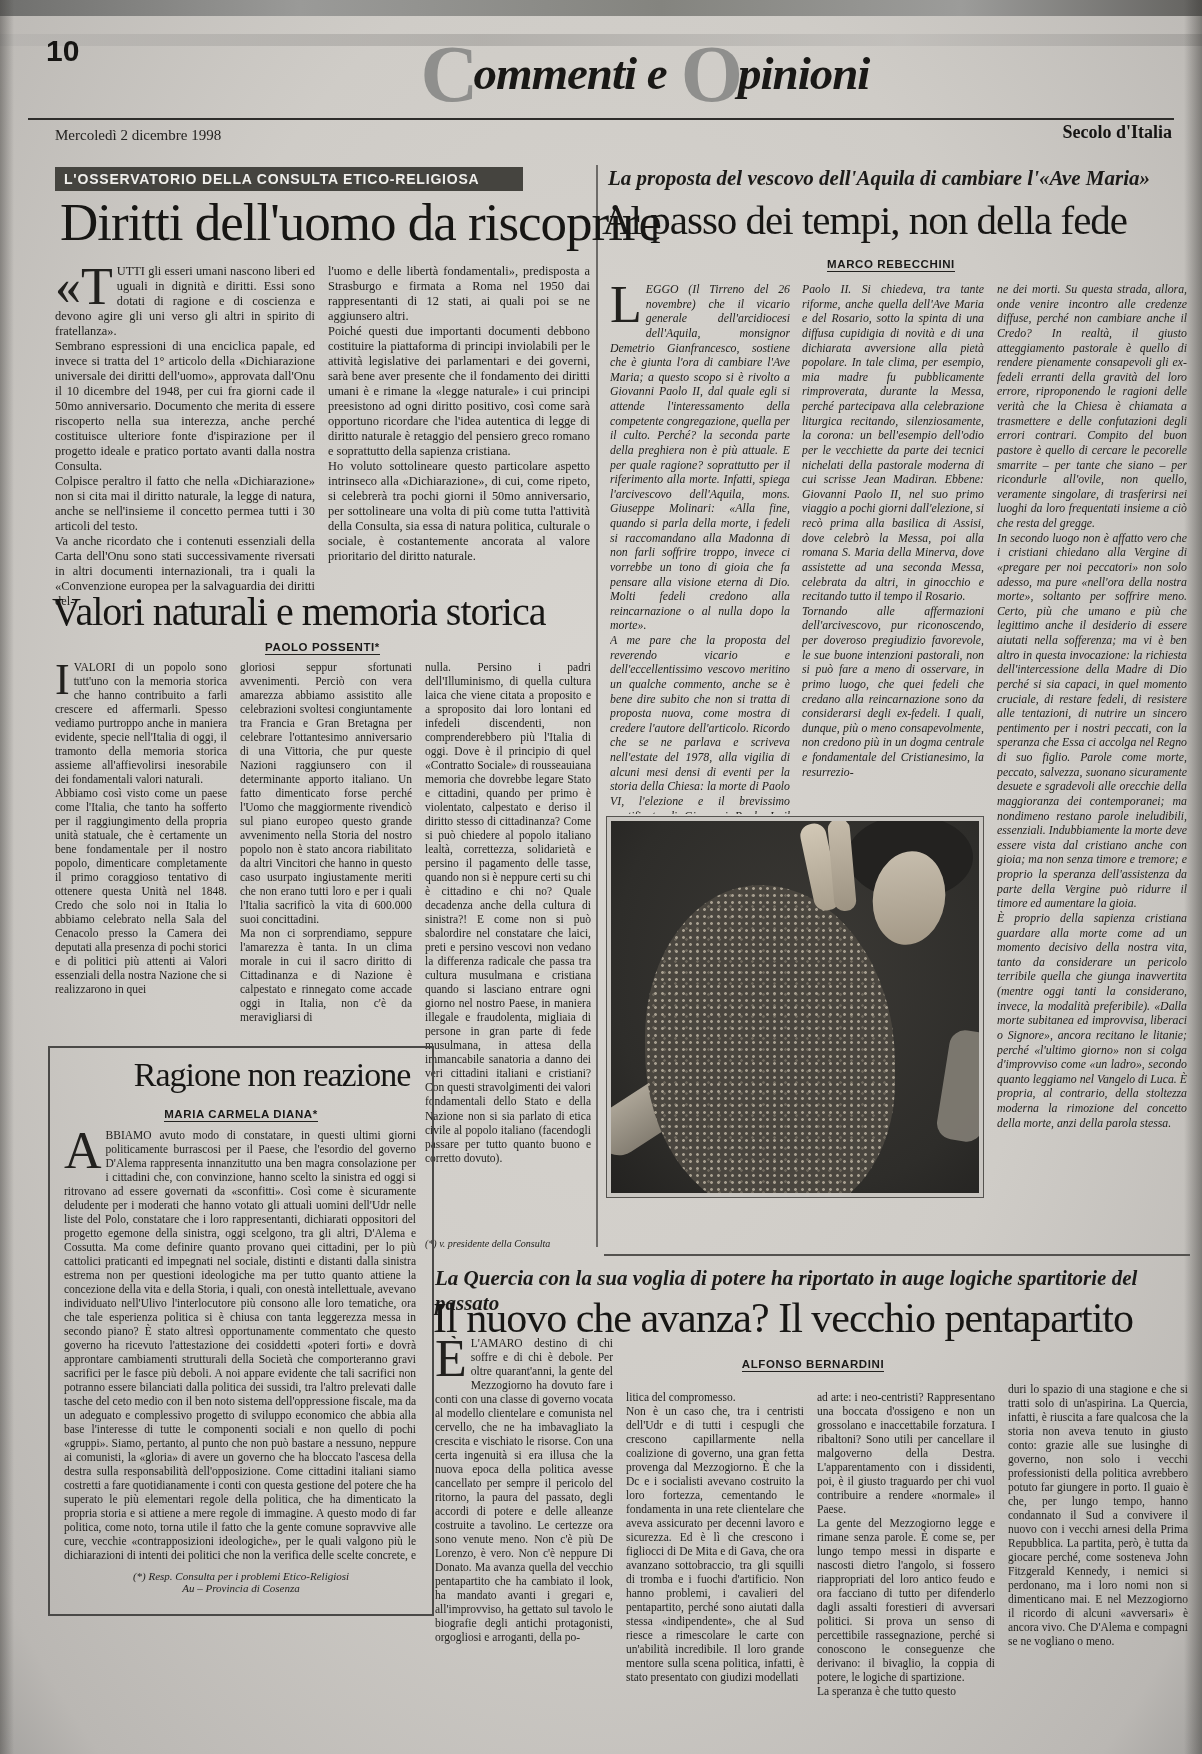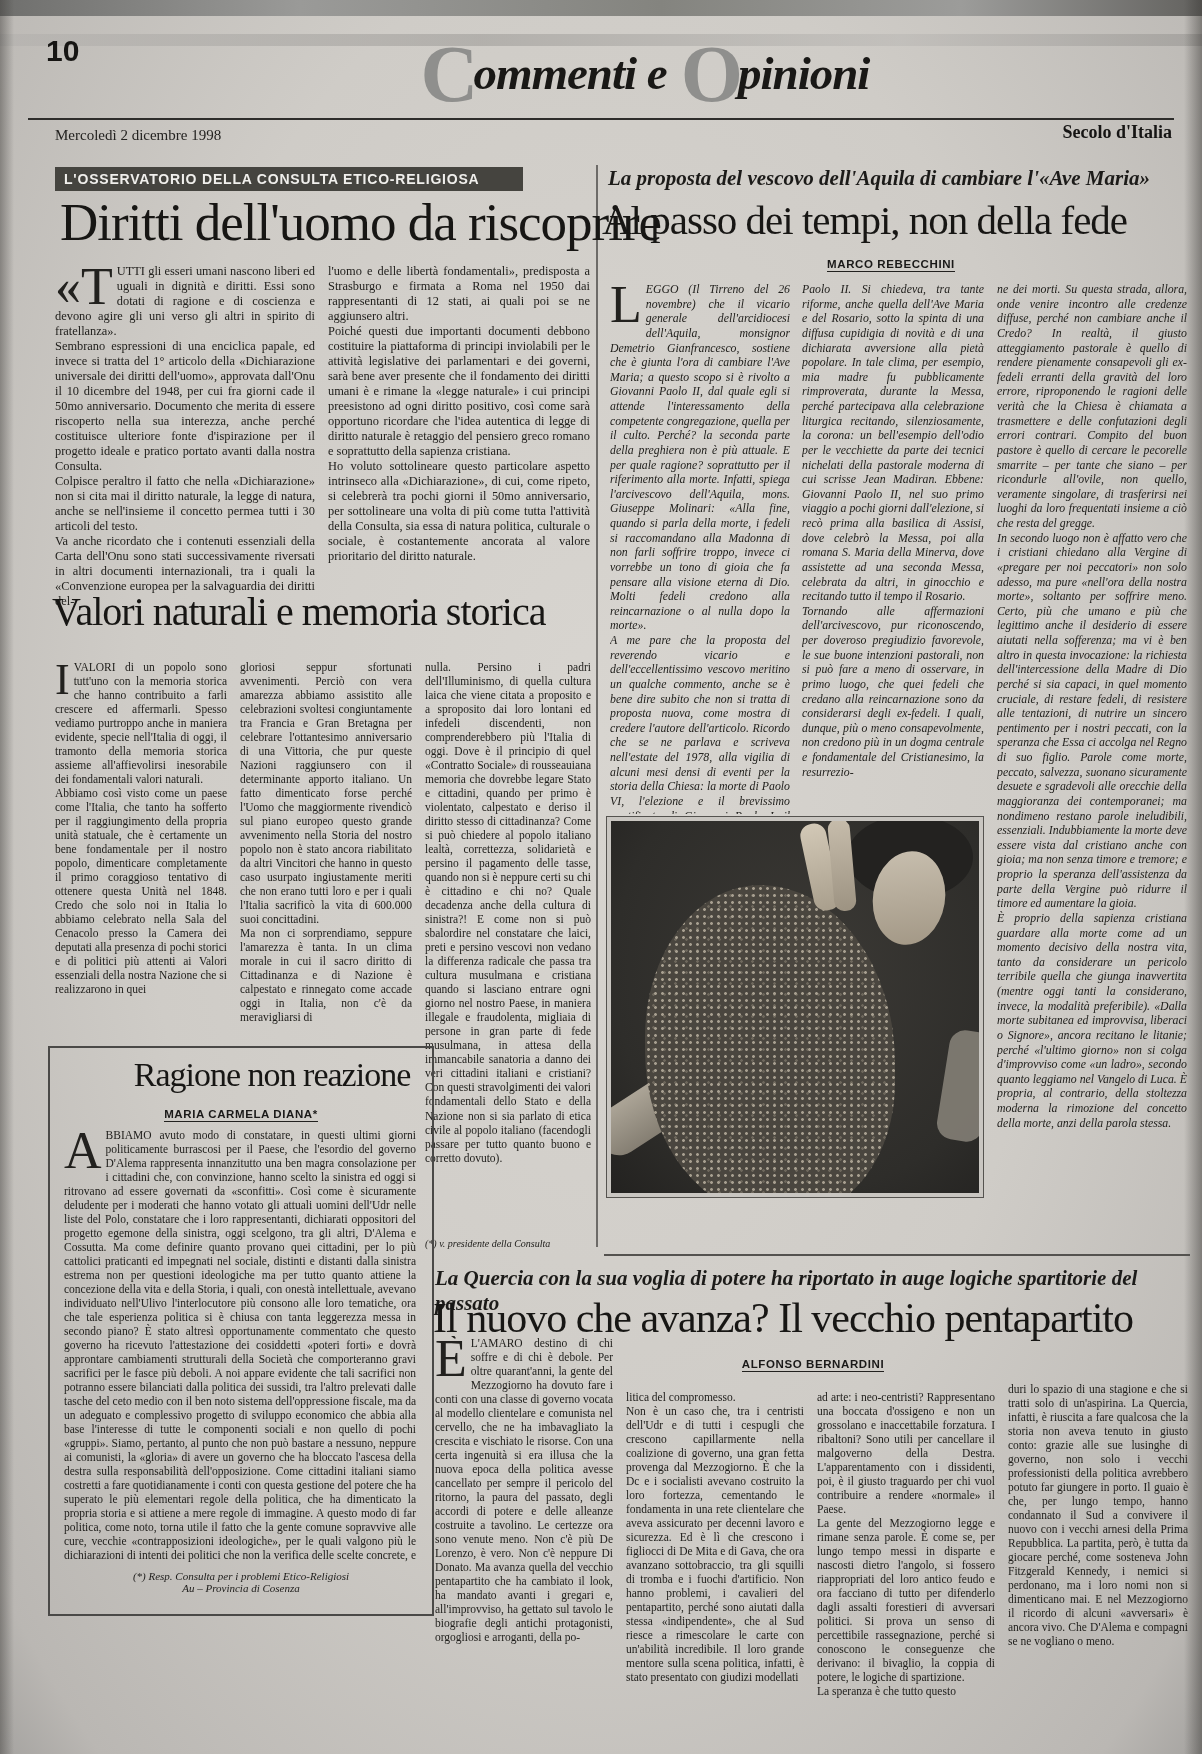--- a/index.html
+++ b/index.html
@@ -101,20 +101,23 @@
 Colpisce peraltro il fatto che nella «Dichiarazione» non si cita mai il diritto naturale, la legge di natura, anche se nell'insieme il concetto permea tutti i 30 articoli del testo.
 Va anche ricordato che i contenuti essenziali della Carta dell'Onu sono stati successivamente riversati in altri documenti internazionali, tra i quali la «Convenzione europea per la salvaguardia dei diritti del-</span>
   </div>
   <div class="col r1" style="left:328px;top:264px;width:262px;height:356px;">
     <span class="bodytext">l'uomo e delle libertà fondamentali», predisposta a Strasburgo e firmata a Roma nel 1950 dai rappresentanti di 12 stati, ai quali poi se ne aggiunsero altri.
 Poiché questi due importanti documenti debbono costituire la piattaforma di principi inviolabili per le attività legislative dei parlamentari e dei governi, sarà bene aver presente che il fondamento dei diritti umani è e rimane la «legge naturale» i cui principi preesistono ad ogni diritto positivo, così come sarà opportuno ricordare che l'idea autentica di legge di diritto naturale è retaggio del pensiero greco romano e soprattutto della sapienza cristiana.
 Ho voluto sottolineare questo particolare aspetto intrinseco alla «Dichiarazione», di cui, come ripeto, si celebrerà tra pochi giorni il 50mo anniversario, per sottolineare una volta di più come tutta l'attività della Consulta, sia essa di natura politica, culturale o sociale, è costantemente ancorata al valore prioritario del diritto naturale.</span>
   </div>
 
   <div class="hl hl3">Valori naturali e memoria storica</div>
+  <div class="bylinebox" style="left:55px;top:637px;width:535px;">
+    <span class="byline">PAOLO POSSENTI*</span>
+  </div>
   <div class="col r3" style="left:55px;top:660px;width:172px;height:378px;">
     <span class="dc">I</span><span class="bodytext">VALORI di un popolo sono tutt'uno con la memoria storica che hanno contribuito a farli crescere ed affermarli. Spesso vediamo purtroppo anche in maniera evidente, specie nell'Italia di oggi, il tramonto della memoria storica assieme all'affievolirsi inesorabile dei fondamentali valori naturali.
 Abbiamo così visto come un paese come l'Italia, che tanto ha sofferto per il raggiungimento della propria unità statuale, che è certamente un bene fondamentale per il nostro popolo, dimenticare completamente il primo coraggioso tentativo di ottenere questa Unità nel 1848. Credo che solo noi in Italia lo abbiamo celebrato nella Sala del Cenacolo presso la Camera dei deputati alla presenza di pochi storici e di politici più attenti ai Valori essenziali della nostra Nazione che si realizzarono in quei</span>
   </div>
   <div class="col r3" style="left:240px;top:660px;width:172px;height:378px;">
     <span class="bodytext">gloriosi seppur sfortunati avvenimenti. Perciò con vera amarezza abbiamo assistito alle celebrazioni svoltesi congiuntamente tra Francia e Gran Bretagna per celebrare l'ottantesimo anniversario di una Vittoria, che pur queste Nazioni raggiunsero con il determinante apporto italiano. Un fatto dimenticato forse perché l'Uomo che maggiormente rivendicò sul piano europeo questo grande avvenimento nella Storia del nostro popolo non è stato ancora riabilitato da altri Vincitori che hanno in questo caso usurpato ingiustamente meriti che non erano tutti loro e per i quali l'Italia sacrificò la vita di 600.000 suoi concittadini.
 Ma non ci sorprendiamo, seppure l'amarezza è tanta. In un clima morale in cui il sacro diritto di Cittadinanza e di Nazione è calpestato e rinnegato come accade oggi in Italia, non c'è da meravigliarsi di</span>
   </div>
   <div class="col r3" style="left:425px;top:660px;width:166px;height:574px;">
     <span class="bodytext">nulla. Persino i padri dell'Illuminismo, di quella cultura laica che viene citata a proposito e a sproposito dai loro lontani ed infedeli discendenti, non comprenderebbero più l'Italia di oggi. Dove è il principio di quel «Contratto Sociale» di rousseauiana memoria che dovrebbe legare Stato e cittadini, quando per primo è violentato, calpestato e deriso il diritto stesso di cittadinanza? Come si può chiedere al popolo italiano lealtà, correttezza, solidarietà e persino il pagamento delle tasse, quando non si è neppure certi su chi è cittadino e chi no? Quale decadenza anche della cultura di sinistra?! E come non si può sbalordire nel constatare che laici, preti e persino vescovi non vedano la differenza radicale che passa tra cultura musulmana e cristiana quando si lasciano entrare ogni giorno nel nostro Paese, in maniera illegale e fraudolenta, migliaia di persone in gran parte di fede musulmana, in attesa della immancabile sanatoria a danno dei veri cittadini italiani e cristiani? Con questi stravolgimenti dei valori fondamentali dello Stato e della Nazione non si sia parlato di etica civile al popolo italiano (facendogli passare per tutto quanto buono e corretto dovuto).</span>

